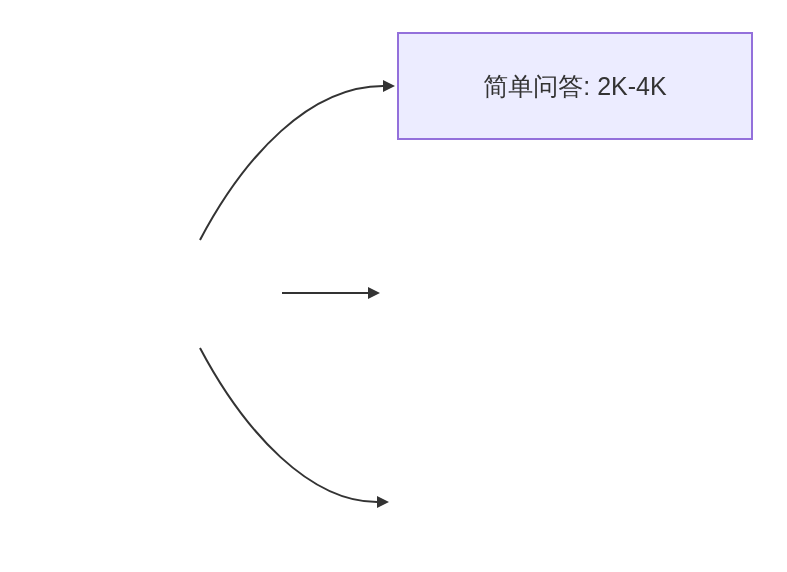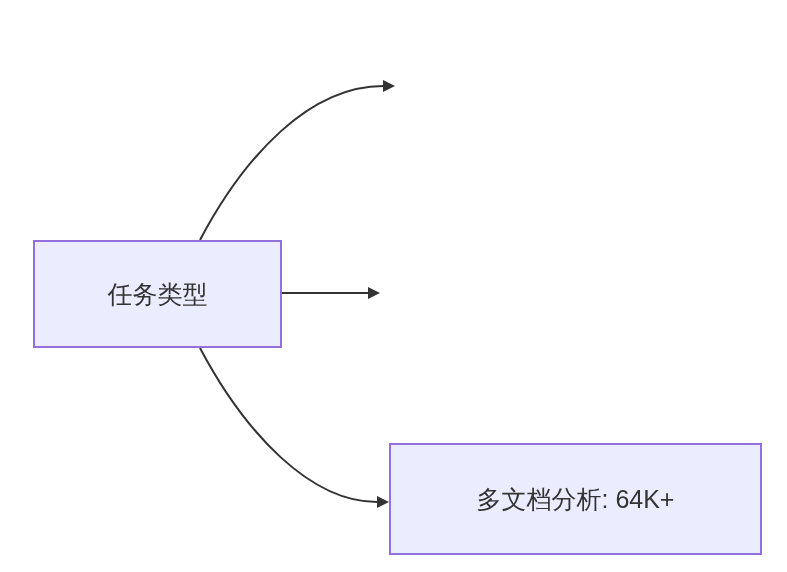--- a/index.html
+++ b/index.html
@@ -63,23 +63,20 @@
     <defs>
       <marker id="arrow" viewBox="0 0 12 12" refX="0" refY="6" markerWidth="12" markerHeight="12" orient="auto" markerUnits="userSpaceOnUse">
         <path class="arrowhead-shape" d="M0,0 L12,6 L0,12 Z"></path>
       </marker>
     </defs>
     <path class="edge" d="M200,240 C245,155 310,86 383,86" marker-end="url(#arrow)"></path>
     <path class="edge" d="M282,293 L368,293" marker-end="url(#arrow)"></path>
     <path class="edge" d="M200,348 C245,433 310,502 377,502" marker-end="url(#arrow)"></path>
   </svg>
 
-  <div class="node node-root">
-    <span>任务类型</span>
+
+  <div class="node node-top">
+    <span>简单问答: 2K-4K</span>
   </div>
 
 
 
-  <div class="node node-bottom">
-    <span>多文档分析: 64K+</span>
-  </div>
-
 </div>
 
 </body></html>

